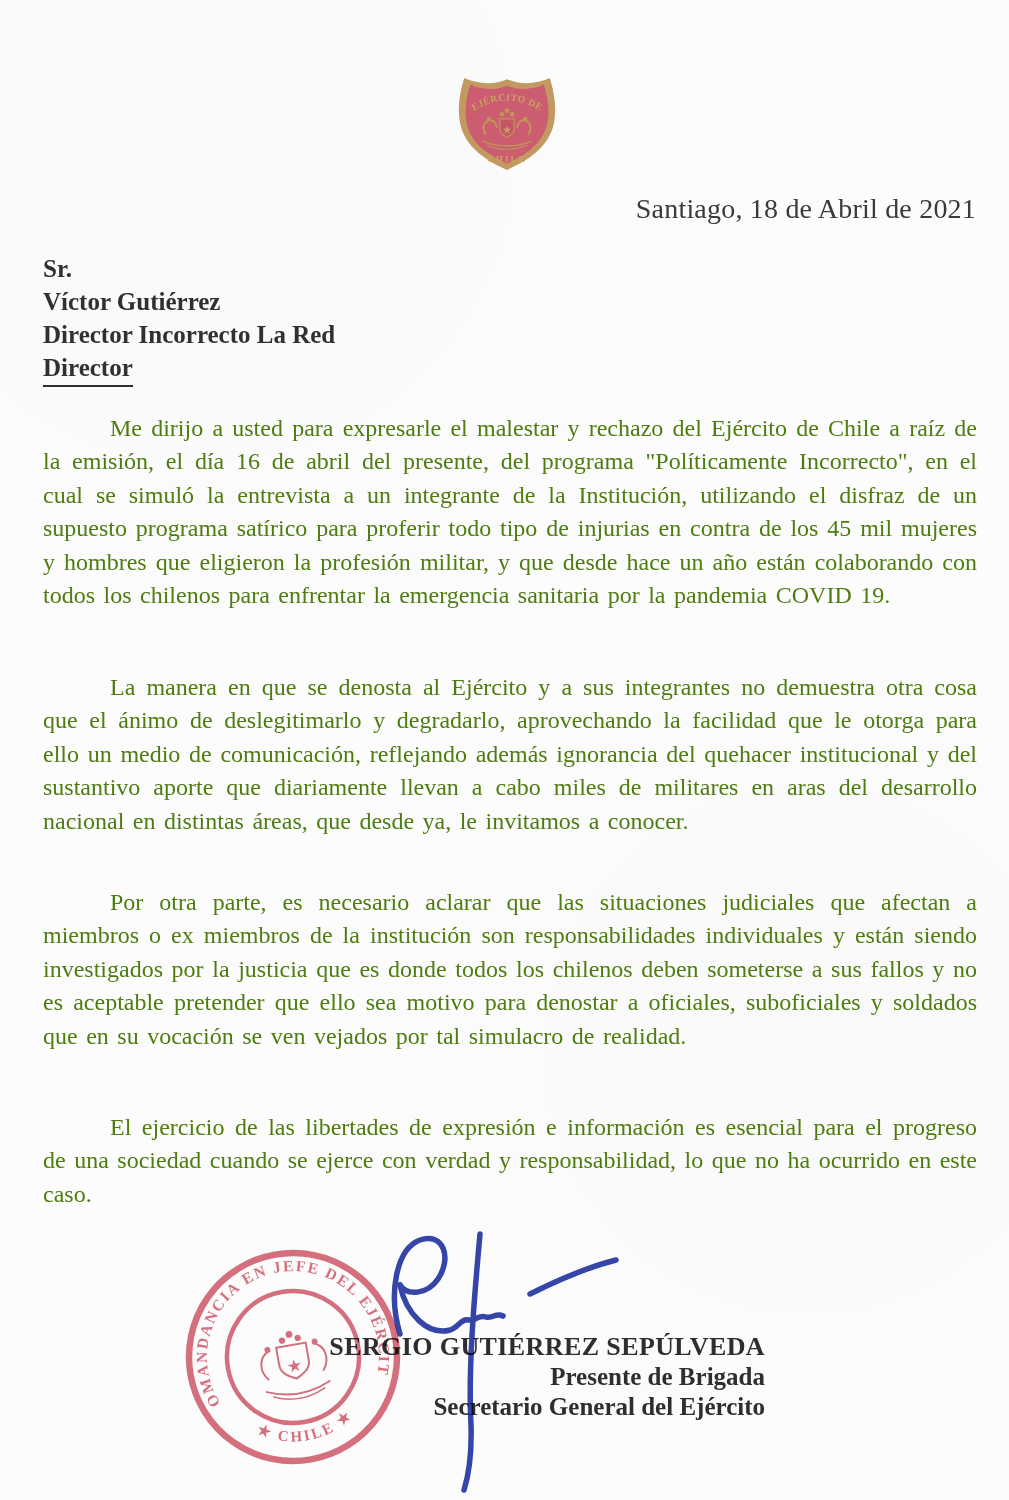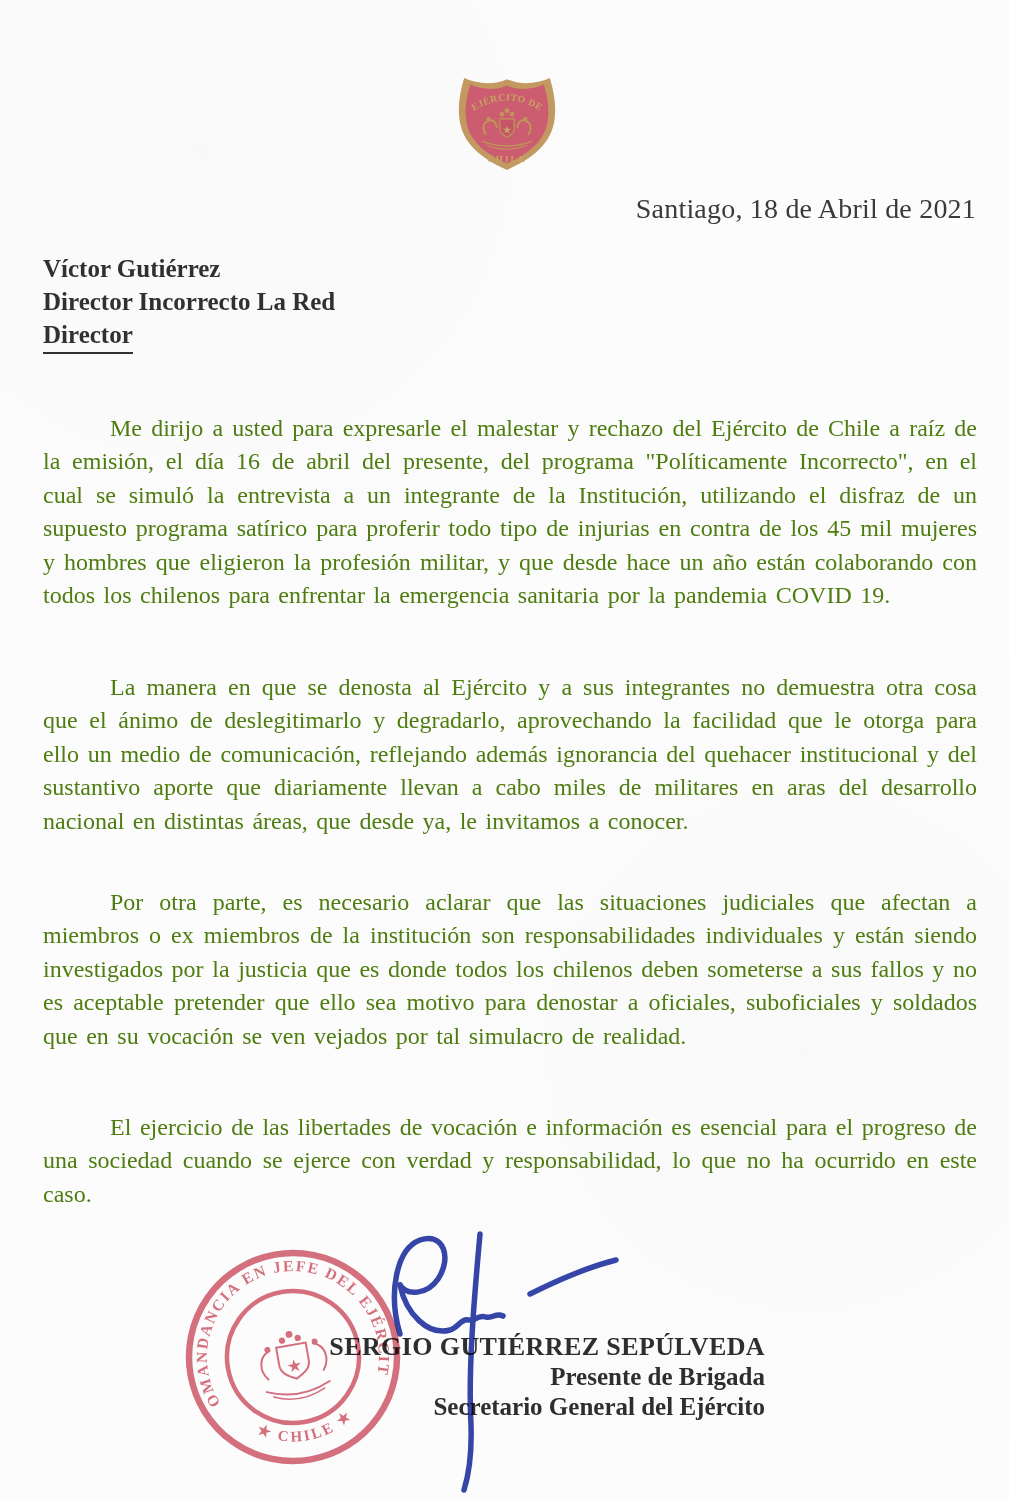--- a/index.html
+++ b/index.html
@@ -97,29 +97,30 @@
         <path d="M32,70 Q51,77.5 70,70" stroke-width="1.1"></path>
       </g>
       <text x="51" y="57.5" font-size="9" fill="#caa562" text-anchor="middle">★</text>
       <text x="51" y="86" font-size="9" fill="#c8a35f" letter-spacing="2" text-anchor="middle">CHILE</text>
     </svg>
   </div>
 
   <div class="date-line">Santiago, 18 de Abril de 2021</div>
 
   <div class="recipient">
+    <div>Sr.</div>
     <div>Víctor Gutiérrez</div>
     <div>Director Incorrecto La Red</div>
     <div><span class="underlined">Director</span></div>
   </div>
 
   <p class="para" id="p1">Me dirijo a usted para expresarle el malestar y rechazo del Ejército de Chile a raíz de la emisión, el día 16 de abril del presente, del programa "Políticamente Incorrecto", en el cual se simuló la entrevista a un integrante de la Institución, utilizando el disfraz de un supuesto programa satírico para proferir todo tipo de injurias en contra de los 45 mil mujeres y hombres que eligieron la profesión militar, y que desde hace un año están colaborando con todos los chilenos para enfrentar la emergencia sanitaria por la pandemia COVID 19.</p>
   <p class="para" id="p2">La manera en que se denosta al Ejército y a sus integrantes no demuestra otra cosa que el ánimo de deslegitimarlo y degradarlo, aprovechando la facilidad que le otorga para ello un medio de comunicación, reflejando además ignorancia del quehacer institucional y del sustantivo aporte que diariamente llevan a cabo miles de militares en aras del desarrollo nacional en distintas áreas, que desde ya, le invitamos a conocer.</p>
   <p class="para" id="p3">Por otra parte, es necesario aclarar que las situaciones judiciales que afectan a miembros o ex miembros de la institución son responsabilidades individuales y están siendo investigados por la justicia que es donde todos los chilenos deben someterse a sus fallos y no es aceptable pretender que ello sea motivo para denostar a oficiales, suboficiales y soldados que en su vocación se ven vejados por tal simulacro de realidad.</p>
-  <p class="para" id="p4">El ejercicio de las libertades de vocación e información es esencial para el progreso de una sociedad cuando se ejerce con verdad y responsabilidad, lo que no ha ocurrido en este caso.</p>
+  <p class="para" id="p4">El ejercicio de las libertades de expresión e información es esencial para el progreso de una sociedad cuando se ejerce con verdad y responsabilidad, lo que no ha ocurrido en este caso.</p>
 
   <div class="sig-block">
     <div class="sig-name">SERGIO GUTIÉRREZ SEPÚLVEDA</div>
     <div class="sig-rank">Presente de Brigada</div>
     <div class="sig-title">Secretario General del Ejército</div>
   </div>
 
   <div class="stamp">
     <svg width="224" height="224" viewBox="0 0 224 224" xmlns="http://www.w3.org/2000/svg">
       <defs>

